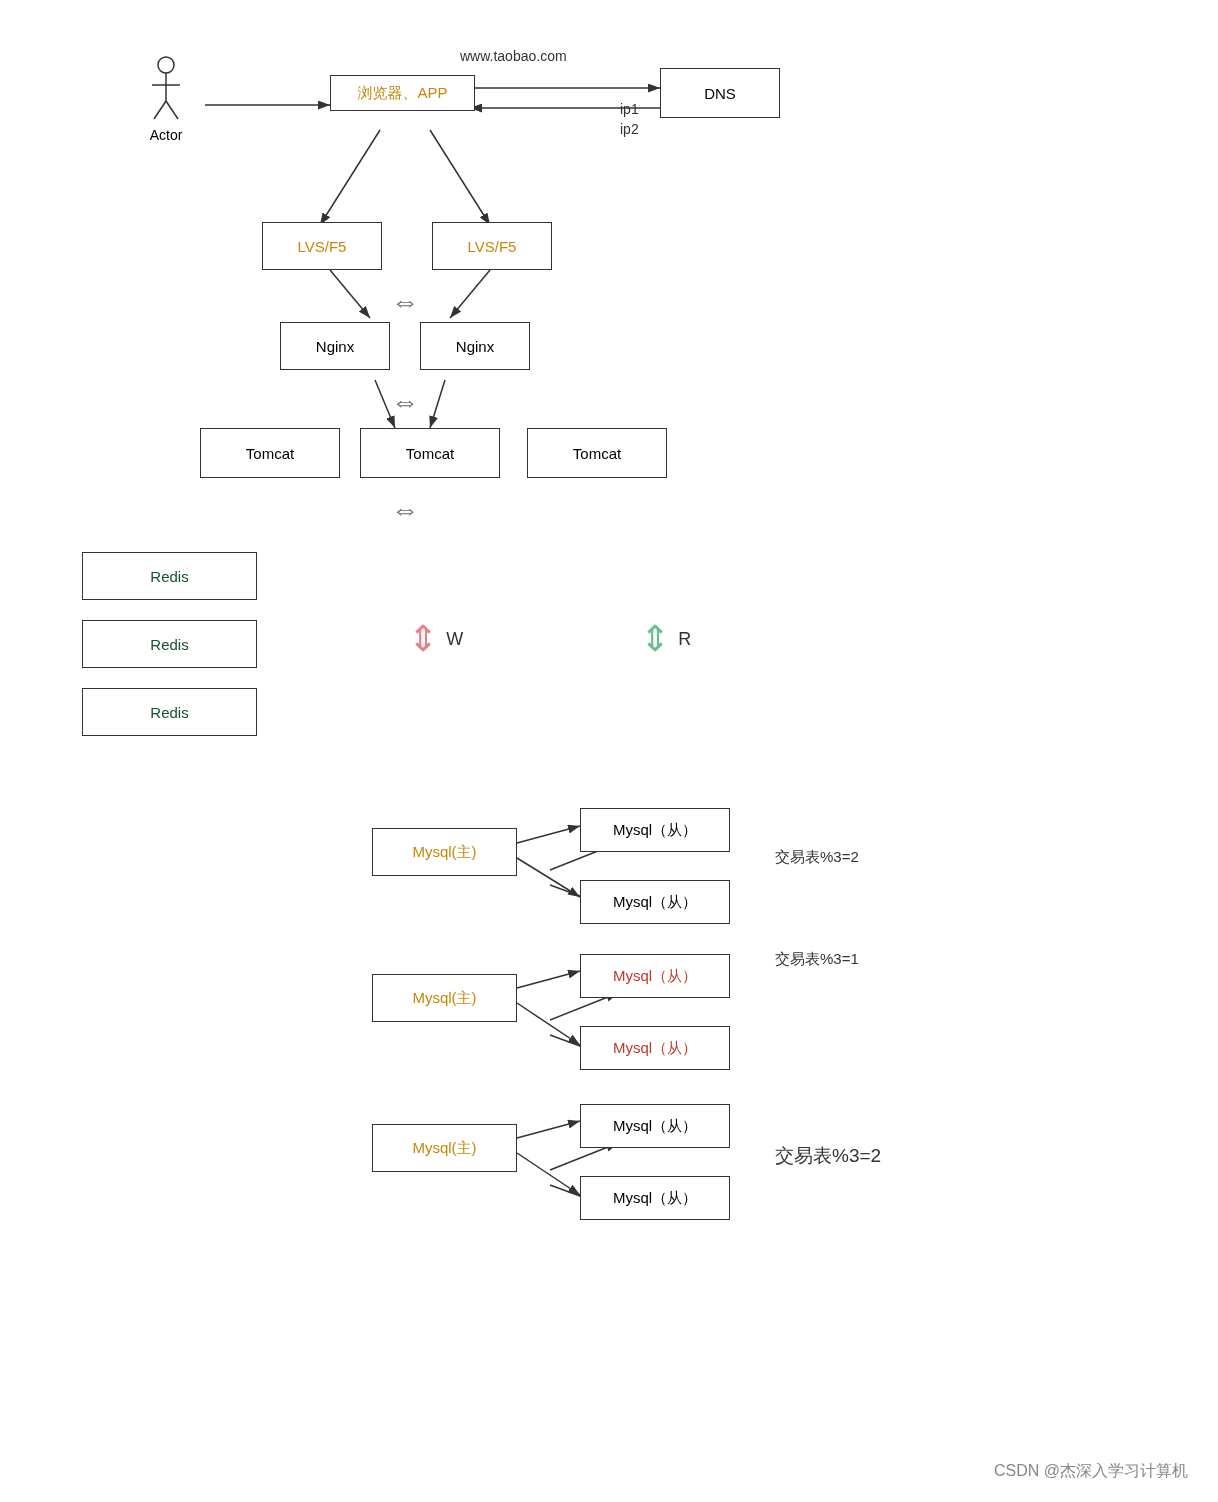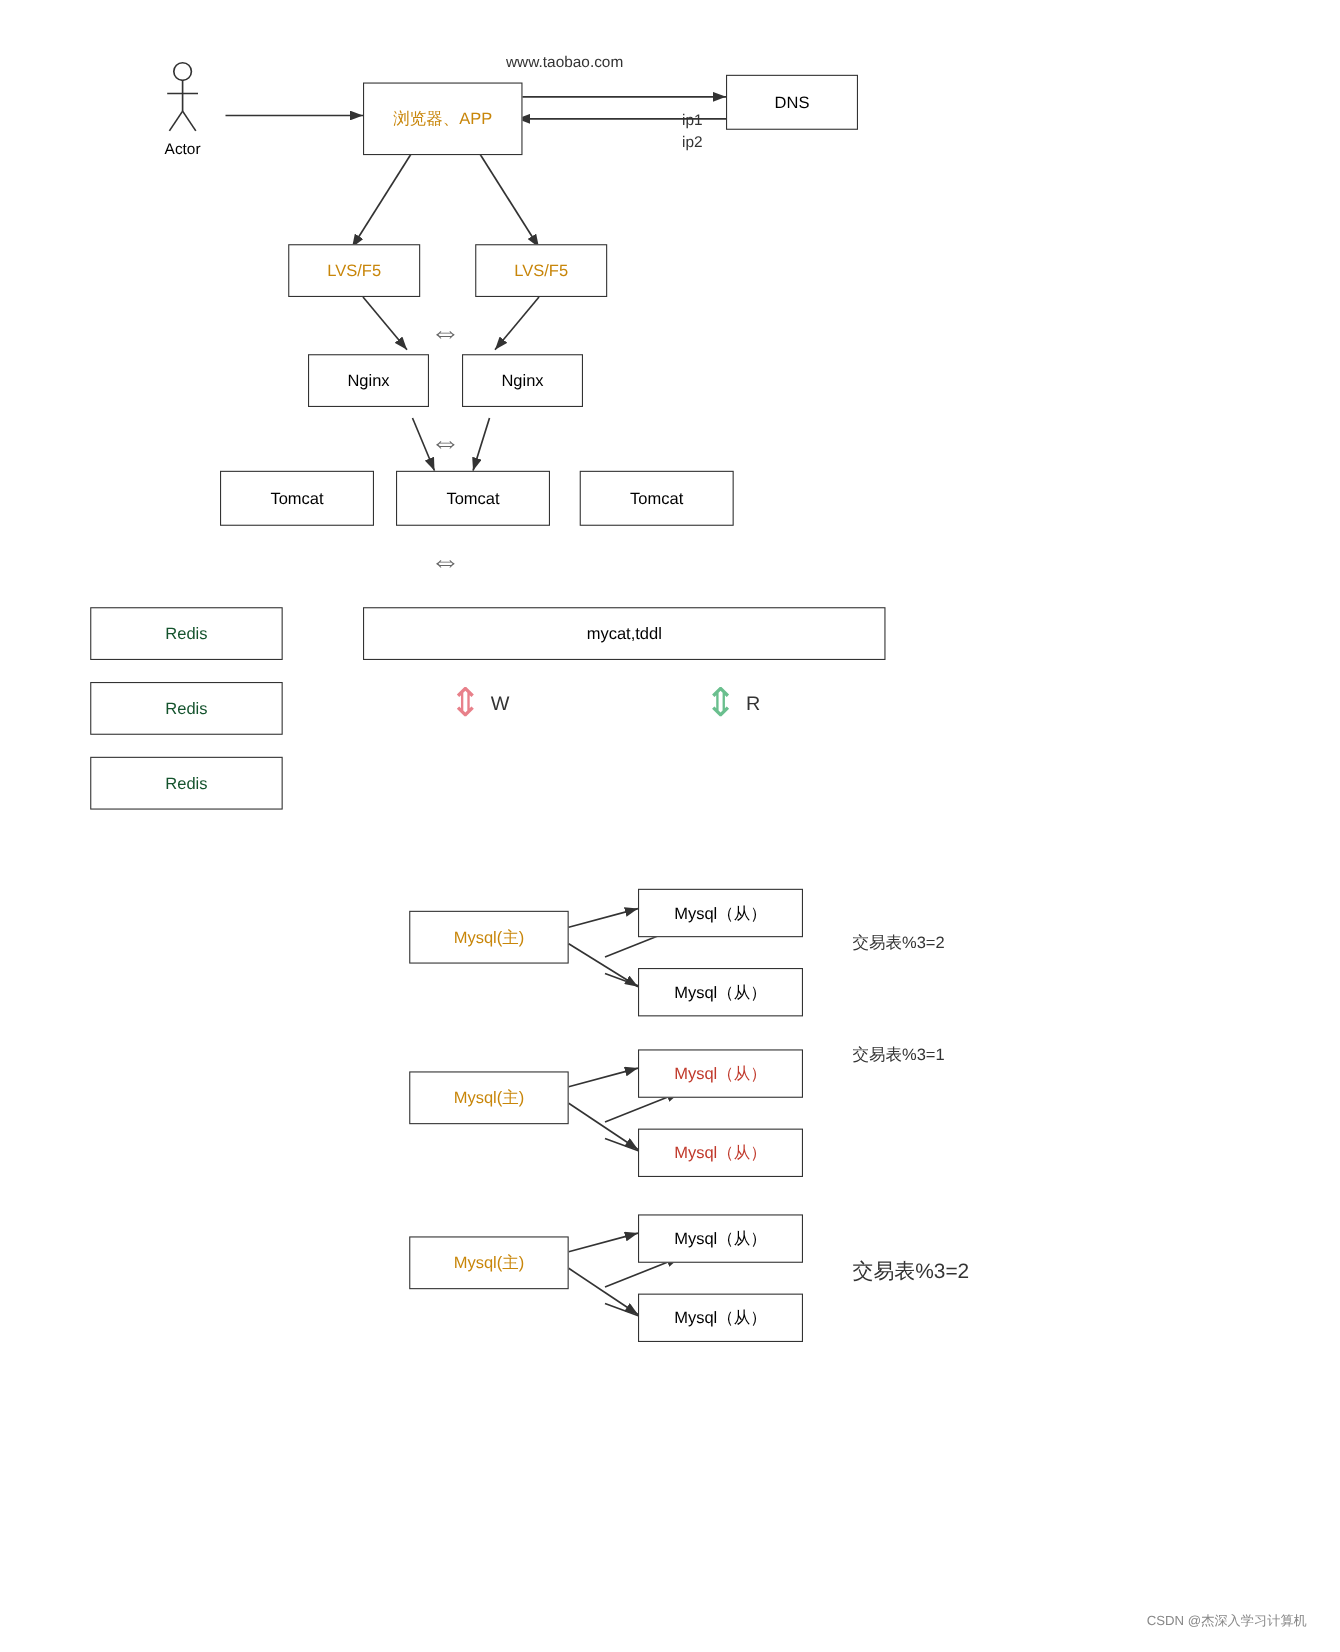--- a/index.html
+++ b/index.html
@@ -114,21 +114,21 @@
       <line x1="18" y1="18" x2="18" y2="46" stroke="#333" stroke-width="1.5"></line>
 
       <line x1="4" y1="30" x2="32" y2="30" stroke="#333" stroke-width="1.5"></line>
 
       <line x1="18" y1="46" x2="6" y2="64" stroke="#333" stroke-width="1.5"></line>
       <line x1="18" y1="46" x2="30" y2="64" stroke="#333" stroke-width="1.5"></line>
     </svg>
     <span style="margin-top:2px; font-size:14px;">Actor</span>
   </div>
 
-  <div class="box box-orange" style="left:330px; top:75px; width:145px; height:66px;">
+  <div class="box box-orange" style="left:330px; top:75px; width:145px; height:36px;">
     <span>浏览器、APP</span>
   </div>
 
   <div class="box" style="left:660px; top:68px; width:120px; height:50px;">
     <span>DNS</span>
   </div>
 
   <div class="label" style="left:620px; top:100px; line-height:1.4;">
     <span>ip1</span><br>
     <span>ip2</span>
@@ -179,23 +179,20 @@
   </div>
 
   <div class="box box-blue" style="left:82px; top:620px; width:175px; height:48px;">
     <span>Redis</span>
   </div>
 
   <div class="box box-blue" style="left:82px; top:688px; width:175px; height:48px;">
     <span>Redis</span>
   </div>
 
-  <div class="box" style="left:330px; top:552px; width:475px; height:48px;">
-    <span>mycat,tddl</span>
-  </div>
 
   <div style="position:absolute; left:408px; top:618px; display:flex; align-items:center; gap:8px;">
     <span style="font-size:36px; color:#e8808a;">⇕</span>
     <span style="font-size:18px; color:#333;">W</span>
   </div>
 
   <div style="position:absolute; left:640px; top:618px; display:flex; align-items:center; gap:8px;">
     <span style="font-size:36px; color:#6abf8e;">⇕</span>
     <span style="font-size:18px; color:#333;">R</span>
   </div>
@@ -255,15 +252,15 @@
   <div class="box" style="left:580px; top:1104px; width:150px; height:44px;">
     <span>Mysql（从）</span>
   </div>
 
   <div class="box" style="left:580px; top:1176px; width:150px; height:44px;">
     <span>Mysql（从）</span>
   </div>
 
   <div class="label" style="left:775px; top:1143px; font-size:19px;">交易表%3=2</div>
 
-  <div class="label" style="right:30px; bottom:20px; font-size:12px; color:#888; position:absolute;">CSDN @杰深入学习计算机</div>
+  <div class="label" style="right:30px; bottom:20px; font-size:16px; color:#888; position:absolute;">CSDN @杰深入学习计算机</div>
 
 </div>
 
 </body></html>

